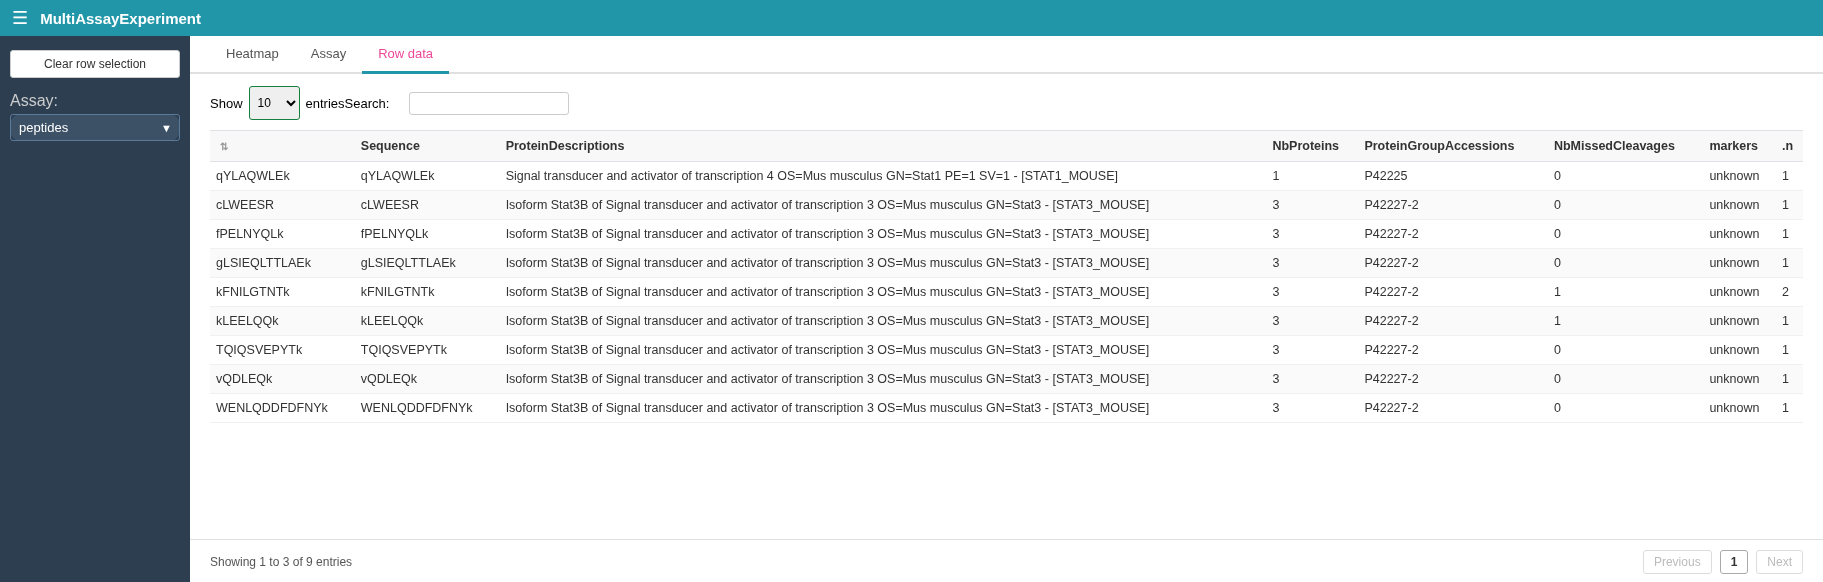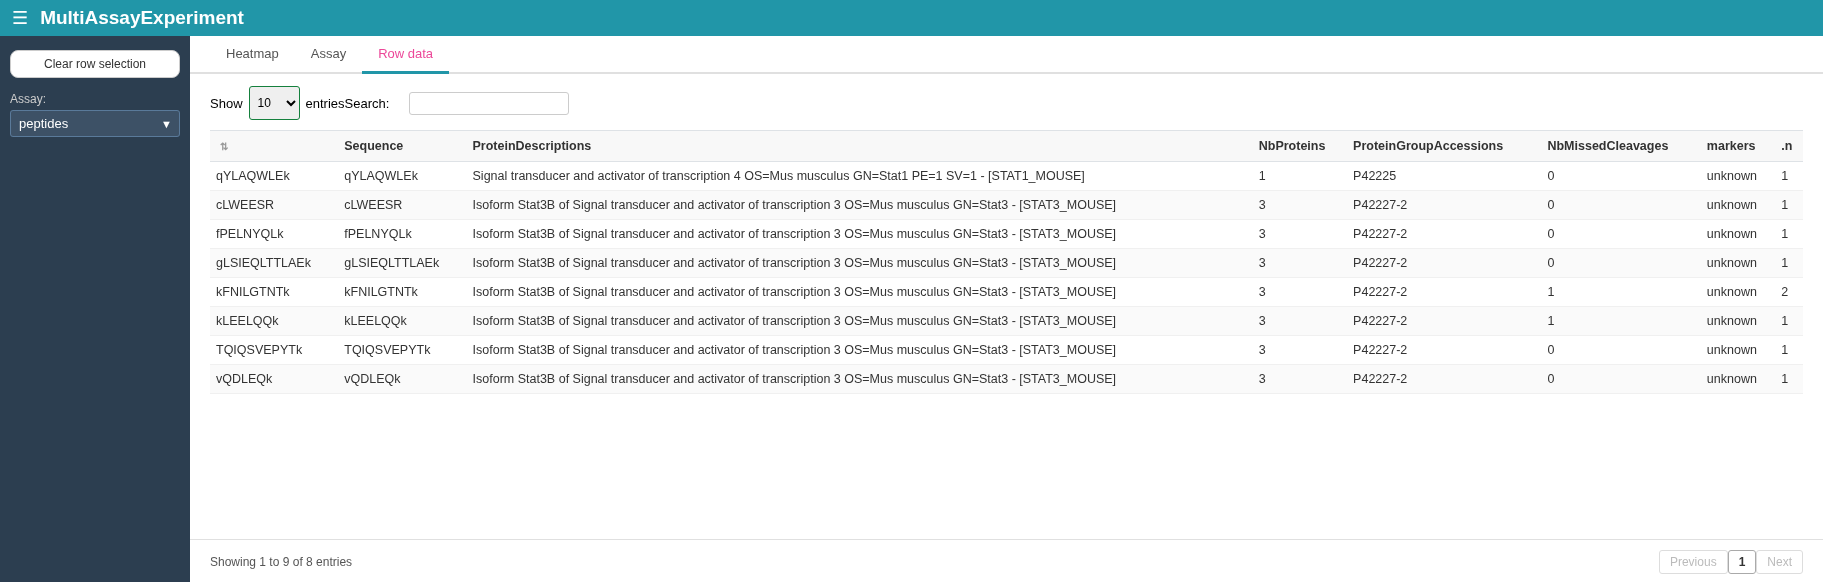--- a/index.html
+++ b/index.html
@@ -8,53 +8,53 @@
     
     .top-bar {
       background: #2196a8;
       color: white;
       height: 36px;
       display: flex;
       align-items: center;
       padding: 0 12px;
       gap: 12px;
     }
-    .top-bar-title { font-size: 19px; font-weight: bold; }
+    .top-bar-title { font-size: 15px; font-weight: bold; }
     .hamburger-icon { font-size: 18px; cursor: pointer; }
 
     
     .layout { display: flex; height: calc(100vh - 36px); min-height: 546px; }
 
     
     .sidebar {
       background: #2c3e50;
       color: white;
       width: 190px;
       min-width: 190px;
       padding: 14px 10px;
       display: flex;
       flex-direction: column;
       gap: 14px;
     }
     .sidebar-btn {
       background: white;
       color: #333;
       border: 1px solid #ccc;
-      border-radius: 8px;
+      border-radius: 3px;
       padding: 6px 10px;
       cursor: pointer;
       font-size: 12px;
       width: 100%;
       text-align: center;
     }
-    .sidebar-assay-label { font-size: 12px; color: #ccc; margin-bottom: 4px; }
+    .sidebar-assay-label { font-size: 16px; color: #ccc; margin-bottom: 4px; }
     .sidebar-select-wrapper {
       position: relative;
       background: #3d5166;
-      border-radius: 3px;
+      border-radius: 11px;
     }
     .sidebar-select {
       background: transparent;
       color: white;
       border: 1px solid #5a7a9a;
       border-radius: 3px;
       padding: 5px 24px 5px 8px;
       font-size: 13px;
       width: 100%;
       appearance: none;
@@ -161,21 +161,21 @@
     
     .table-footer {
       display: flex;
       justify-content: space-between;
       align-items: center;
       padding: 10px 20px 8px;
       font-size: 12px;
       color: #555;
       border-top: 1px solid #e0e0e0;
     }
-    .pagination { display: flex; align-items: center; gap: 0; }
+    .pagination { display: flex; align-items: center; gap: 8px; }
     .page-btn {
       border: 1px solid #ddd;
       background: white;
       color: #555;
       padding: 4px 10px;
       border-radius: 3px;
       cursor: pointer;
       font-size: 12px;
     }
     .page-btn.active {
@@ -323,26 +323,36 @@
             <tr>
               <td>vQDLEQk</td>
               <td>vQDLEQk</td>
               <td>Isoform Stat3B of Signal transducer and activator of transcription 3 OS=Mus musculus GN=Stat3 - [STAT3_MOUSE]</td>
               <td>3</td>
               <td>P42227-2</td>
               <td>0</td>
               <td>unknown</td>
               <td>1</td>
             </tr>
+            <tr>
+              <td>WENLQDDFDFNYk</td>
+              <td>WENLQDDFDFNYk</td>
+              <td>Isoform Stat3B of Signal transducer and activator of transcription 3 OS=Mus musculus GN=Stat3 - [STAT3_MOUSE]</td>
+              <td>3</td>
+              <td>P42227-2</td>
+              <td>0</td>
+              <td>unknown</td>
+              <td>1</td>
+            </tr>
           </tbody>
       </table>
     </div>
 
     <div class="table-footer">
-      <span>Showing 1 to 9 of 8 entries</span>
+      <span>Showing 1 to 3 of 9 entries</span>
       <div class="pagination">
         <button class="page-btn disabled">Previous</button>
         <button class="page-btn active">1</button>
         <button class="page-btn disabled">Next</button>
       </div>
     </div>
   </div>
 </div>
 
 </body></html>

